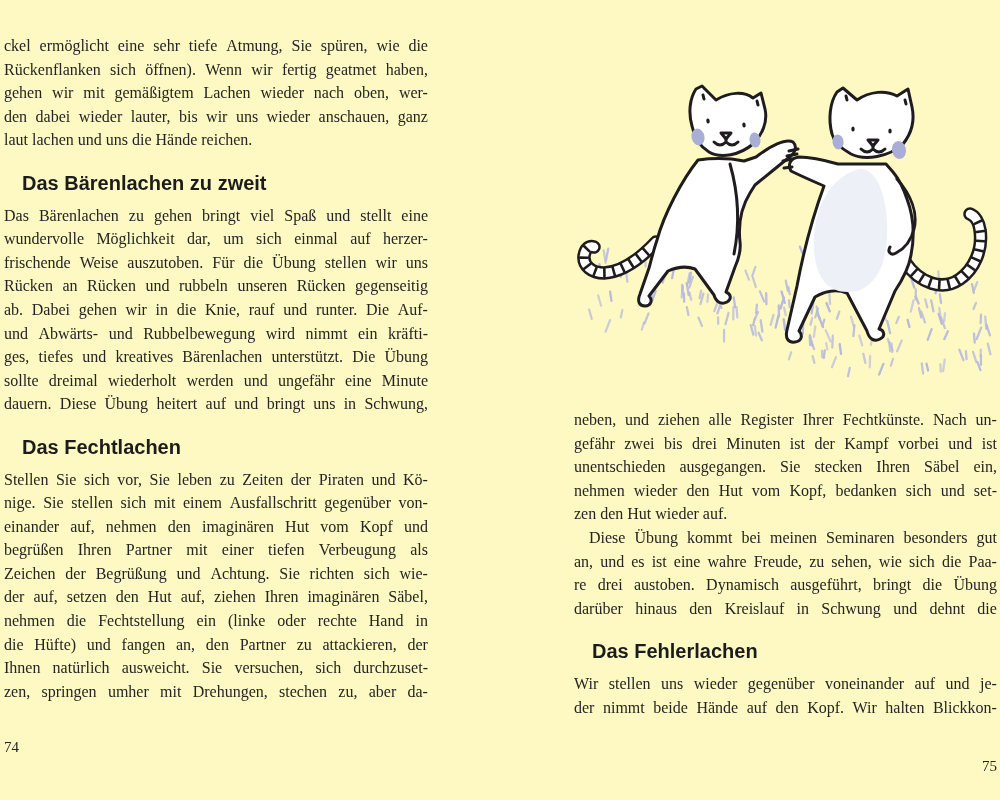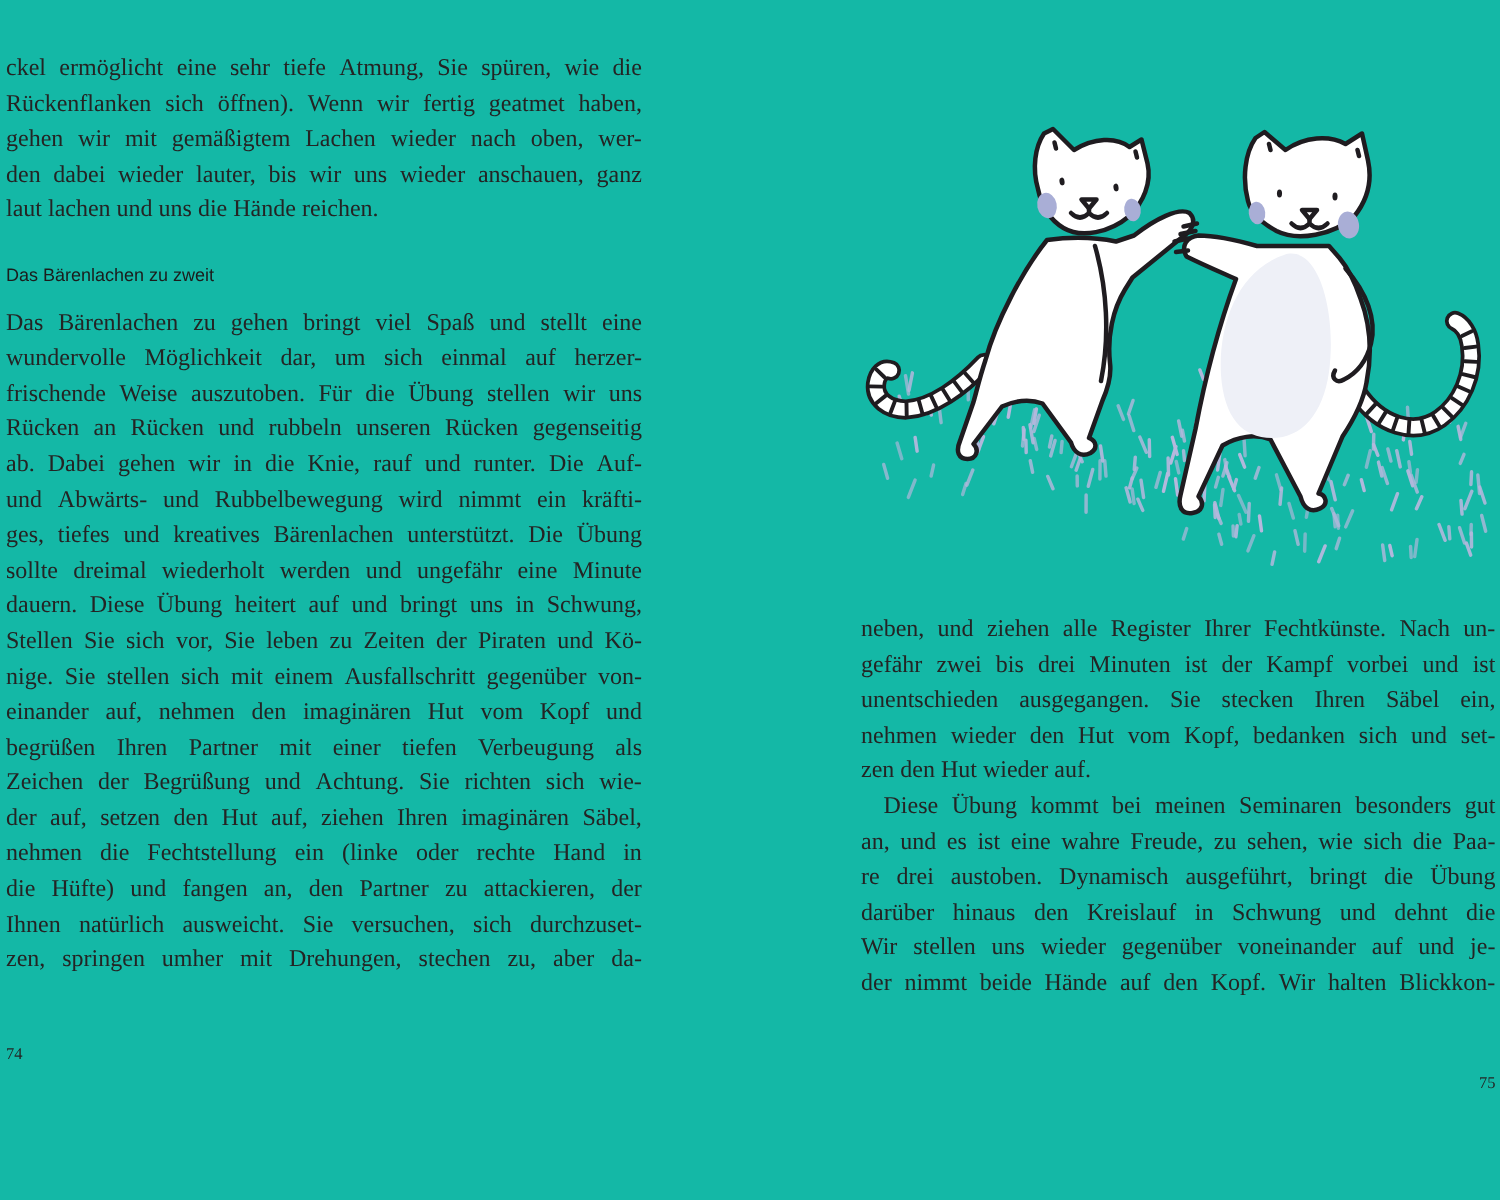--- a/index.html
+++ b/index.html
@@ -1,28 +1,28 @@
 <!DOCTYPE html>
 <html lang="de" style="--ink: #1f1c20; --text: #242424; --heading: #1c1c1c; --cheek: #a9aed6; --grass: #b6b8de; --belly: #eef0f7;"><head>
 <meta charset="utf-8">
 <style>
   html,body{margin:0;padding:0;background:#fff;}
-  .spread{position:relative;width:1000px;height:800px;background:#14b8a6;overflow:hidden;
+  .spread{position:relative;width:1000px;height:800px;background:#fef9c3;overflow:hidden;
           font-family:"Liberation Serif","DejaVu Serif",serif;color:var(--text,#242424);}
   .text-col{position:absolute;font-size:16px;}
   .col-left{left:4px;top:34px;width:424px;}
   .col-right{left:574px;top:408px;width:423px;}
   .para{margin:0;}
   .line{line-height:23.6px;height:23.6px;white-space:nowrap;}
   .line.just{display:flex;justify-content:space-between;white-space:normal;}
   .line.indent{padding-left:15px;}
-  .heading{font-family:"Liberation Sans","DejaVu Sans",sans-serif;font-weight:400;
-           font-size:12px;color:var(--heading,#1c1c1c);line-height:23.6px;
-           margin-top:20px;margin-bottom:8px;}
-  .page-num{position:absolute;top:697px;font-size:11px;color:var(--text,#242424);}
+  .heading{font-family:"Liberation Sans","DejaVu Sans",sans-serif;font-weight:700;
+           font-size:20px;color:var(--heading,#1c1c1c);line-height:23.6px;
+           margin-top:20px;margin-bottom:8px;margin-left:18px;}
+  .page-num{position:absolute;top:739px;font-size:15px;color:var(--text,#242424);}
   .page-num.left{left:4px;}
   .page-num.right{left:574px;width:423px;text-align:right;margin-top:19px;}
   svg.illus{position:absolute;left:556px;top:30px;}
   svg.illus path{stroke-linecap:round;stroke-linejoin:round;}
   .ink-line{stroke:var(--ink,#1f1c20);stroke-width:3;fill:none;}
   .ink-fill{stroke:var(--ink,#1f1c20);stroke-width:3;fill:#fff;}
 </style>
 </head>
 <body>
 
@@ -172,20 +172,21 @@
           <span>Übung</span>
           <span>heitert</span>
           <span>auf</span>
           <span>und</span>
           <span>bringt</span>
           <span>uns</span>
           <span>in</span>
           <span>Schwung,</span>
         </div>
       </div>
+      <div class="heading">Das Fechtlachen</div>
       <div class="para">
         <div class="line just">
           <span>Stellen</span>
           <span>Sie</span>
           <span>sich</span>
           <span>vor,</span>
           <span>Sie</span>
           <span>leben</span>
           <span>zu</span>
           <span>Zeiten</span>
@@ -632,20 +633,21 @@
           <span>hinaus</span>
           <span>den</span>
           <span>Kreislauf</span>
           <span>in</span>
           <span>Schwung</span>
           <span>und</span>
           <span>dehnt</span>
           <span>die</span>
         </div>
       </div>
+      <div class="heading">Das Fehlerlachen</div>
       <div class="para">
         <div class="line just">
           <span>Wir</span>
           <span>stellen</span>
           <span>uns</span>
           <span>wieder</span>
           <span>gegenüber</span>
           <span>voneinander</span>
           <span>auf</span>
           <span>und</span>

